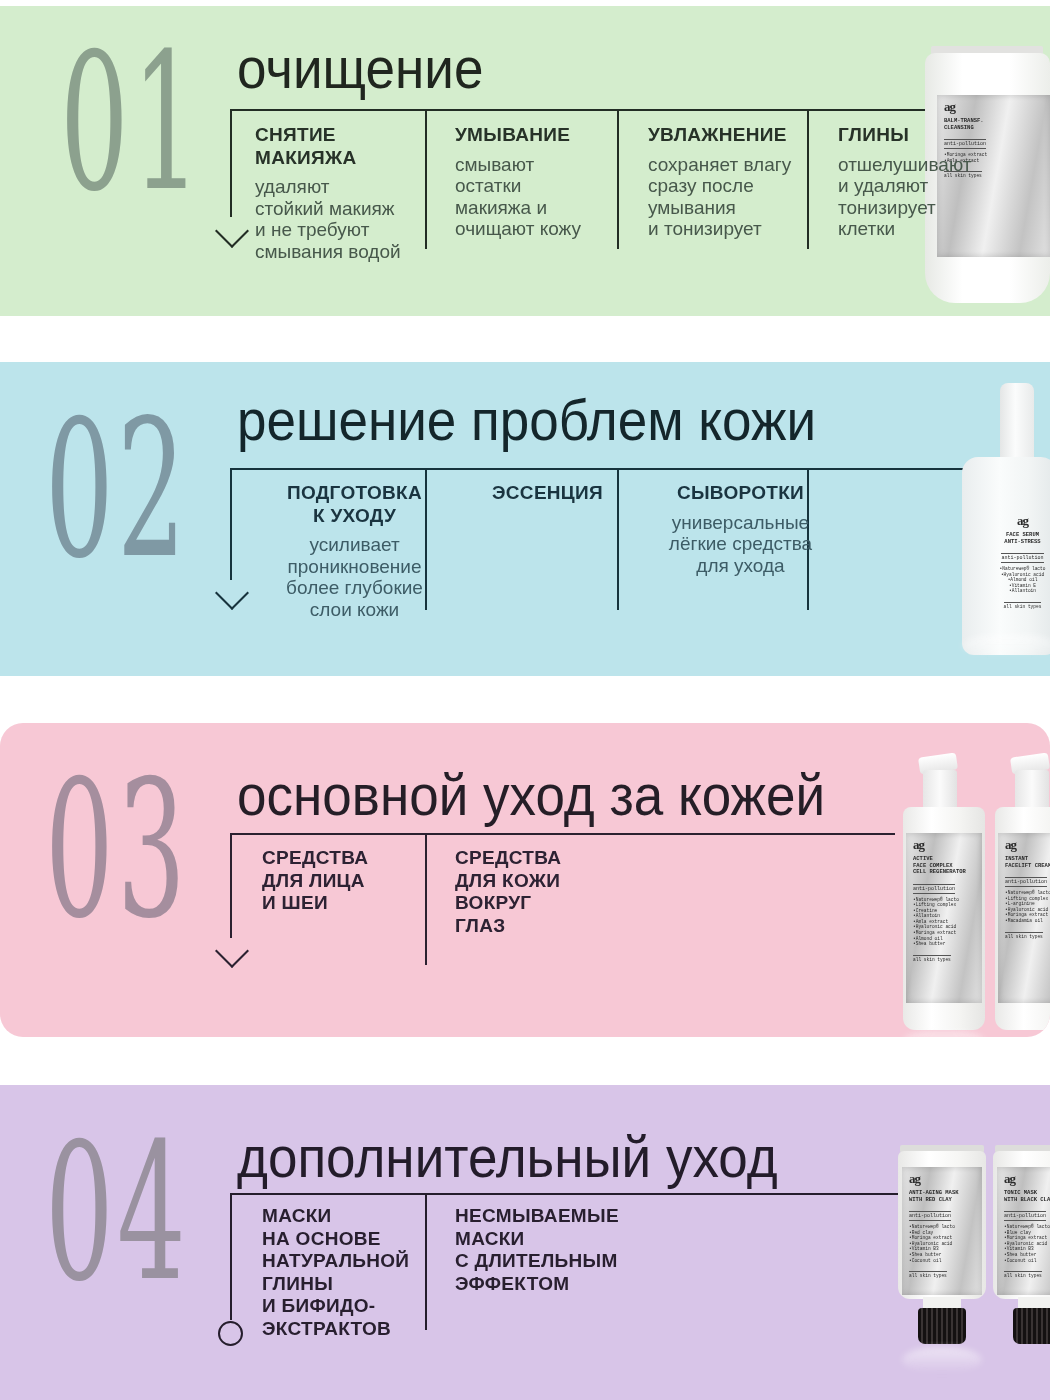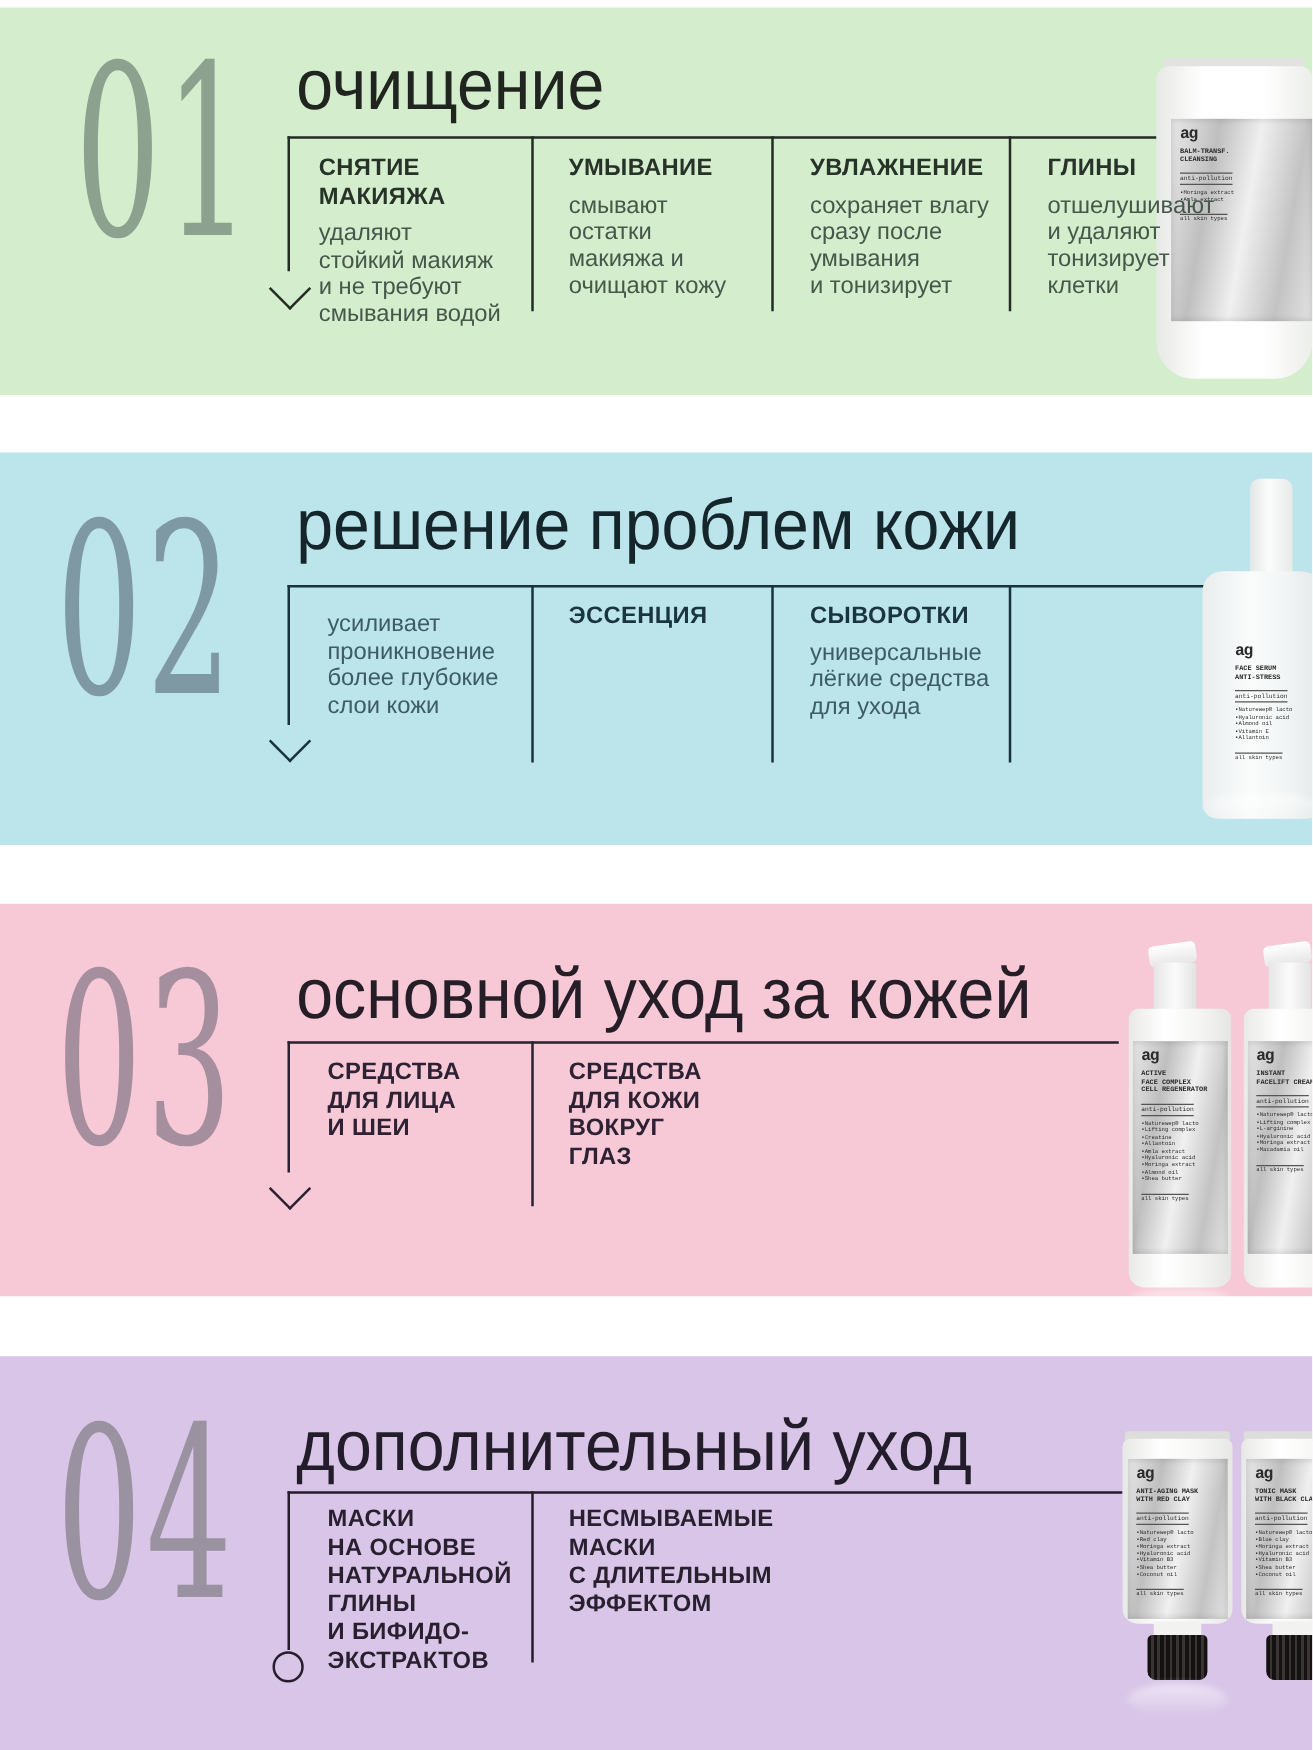--- a/index.html
+++ b/index.html
@@ -24,21 +24,21 @@
   .col{position:absolute;width:185px;z-index:3;}
   .col-header{font-size:19px;line-height:22.5px;font-weight:700;letter-spacing:.3px;
               color:var(--header);white-space:pre-line;}
   .col-body{margin-top:7px;font-size:19px;line-height:21.5px;color:var(--body);white-space:pre-line;}
 
   
   .product{position:absolute;z-index:1;}
   .label{position:absolute;left:0;right:0;color:#2a2a2a;overflow:hidden;
          background:linear-gradient(100deg,#e9e9e9,#bfbfbf 28%,#f0f0f0 52%,#c3c3c3 78%,#e3e3e3);
          box-shadow:inset 0 0 6px rgba(0,0,0,.18);padding:6px 5px 4px 7px;}
-  .brand{font-family:Liberation Mono, monospace;font-weight:700;font-size:13px;line-height:11px;
+  .brand{font-family:Liberation Serif, serif;font-weight:700;font-size:13px;line-height:11px;
          letter-spacing:-1px;margin-bottom:6px;}
   .pname{font-family:"Liberation Mono",monospace;font-weight:700;font-size:5.5px;line-height:6.5px;white-space:pre-line;}
   .ptag{font-family:"Liberation Mono",monospace;font-size:5px;line-height:6px;margin-top:3px;
         border-top:1px solid #555;border-bottom:1px solid #555;display:inline-block;padding:1px 0;}
   .ping{font-family:"Liberation Mono",monospace;font-size:4.5px;line-height:5.6px;margin-top:3px;white-space:pre-line;}
   .pskin{font-family:"Liberation Mono",monospace;font-size:4.5px;line-height:6px;margin-top:3px;
          border-top:1px solid #555;display:inline-block;padding-top:1px;}
   .refl{position:absolute;background:linear-gradient(rgba(255,255,255,.55),rgba(255,255,255,0));
         filter:blur(3px);border-radius:50%/14px;}
 
@@ -127,31 +127,33 @@
 CLEANSING</div>
           <div class="ptag">anti-pollution</div>
           <div class="ping">•Moringa extract
 •Amla extract</div>
           <div class="pskin">all skin types</div>
         </div>
       </div>
     </div>
   </section>
 
-  <section class="band band2" style="background: rgb(188, 228, 235); --line: #17333d; --title: #14262b; --header: #1a3440; --body: #3d5c66;">
+  <section class="band band2" style="background: rgb(188, 228, 235); text-align: center; --line: #17333d; --title: #14262b; --header: #1a3440; --body: #3d5c66;">
     <div class="num" style="left: 45px; top: 33px; color: rgb(127, 153, 164);">02</div>
     <div class="title" style="left:237px;top:30px">решение проблем кожи</div>
     <div class="hrule" style="left:230px;top:106px;width:755px"></div>
     <div class="vline" style="left:230px;top:106px;height:112px"></div>
     <div class="chev" style="left:220px;top:219px"></div>
     <div class="vline" style="left:425px;top:106px;height:142px"></div>
     <div class="vline" style="left:617px;top:106px;height:142px"></div>
     <div class="vline" style="left:807px;top:106px;height:142px"></div>
 
     <div class="col" style="left:262px;top:120px">
+      <div class="col-header">ПОДГОТОВКА
+К УХОДУ</div>
       <div class="col-body">усиливает
 проникновение
 более глубокие
 слои кожи</div>
     </div>
     <div class="col" style="left:455px;top:120px">
       <div class="col-header">ЭССЕНЦИЯ</div>
     </div>
     <div class="col" style="left:648px;top:120px">
       <div class="col-header">СЫВОРОТКИ</div>
@@ -173,21 +175,21 @@
 •Almond oil
 •Vitamin E
 •Allantoin</div>
           <div class="pskin">all skin types</div>
         </div>
       </div>
       <div class="refl" style="left:0;top:252px;width:95px;height:22px"></div>
     </div>
   </section>
 
-  <section class="band band3" style="background: rgb(247, 200, 213); --line: #2b2130; --title: #251e27; --header: #2d2233; --body: #2d2233;">
+  <section class="band band3" style="background: rgb(247, 200, 213); border-radius: 23px; --line: #2b2130; --title: #251e27; --header: #2d2233; --body: #2d2233;">
     <div class="num" style="left: 45px; top: 32px; color: rgb(165, 142, 158);">03</div>
     <div class="title" style="left:237px;top:44px">основной уход за кожей</div>
     <div class="hrule" style="left:230px;top:110px;width:665px"></div>
     <div class="vline" style="left:230px;top:110px;height:105px"></div>
     <div class="chev" style="left:220px;top:216px"></div>
     <div class="vline" style="left:425px;top:110px;height:132px"></div>
 
     <div class="col" style="left:262px;top:124px">
       <div class="col-header">СРЕДСТВА
 ДЛЯ ЛИЦА

